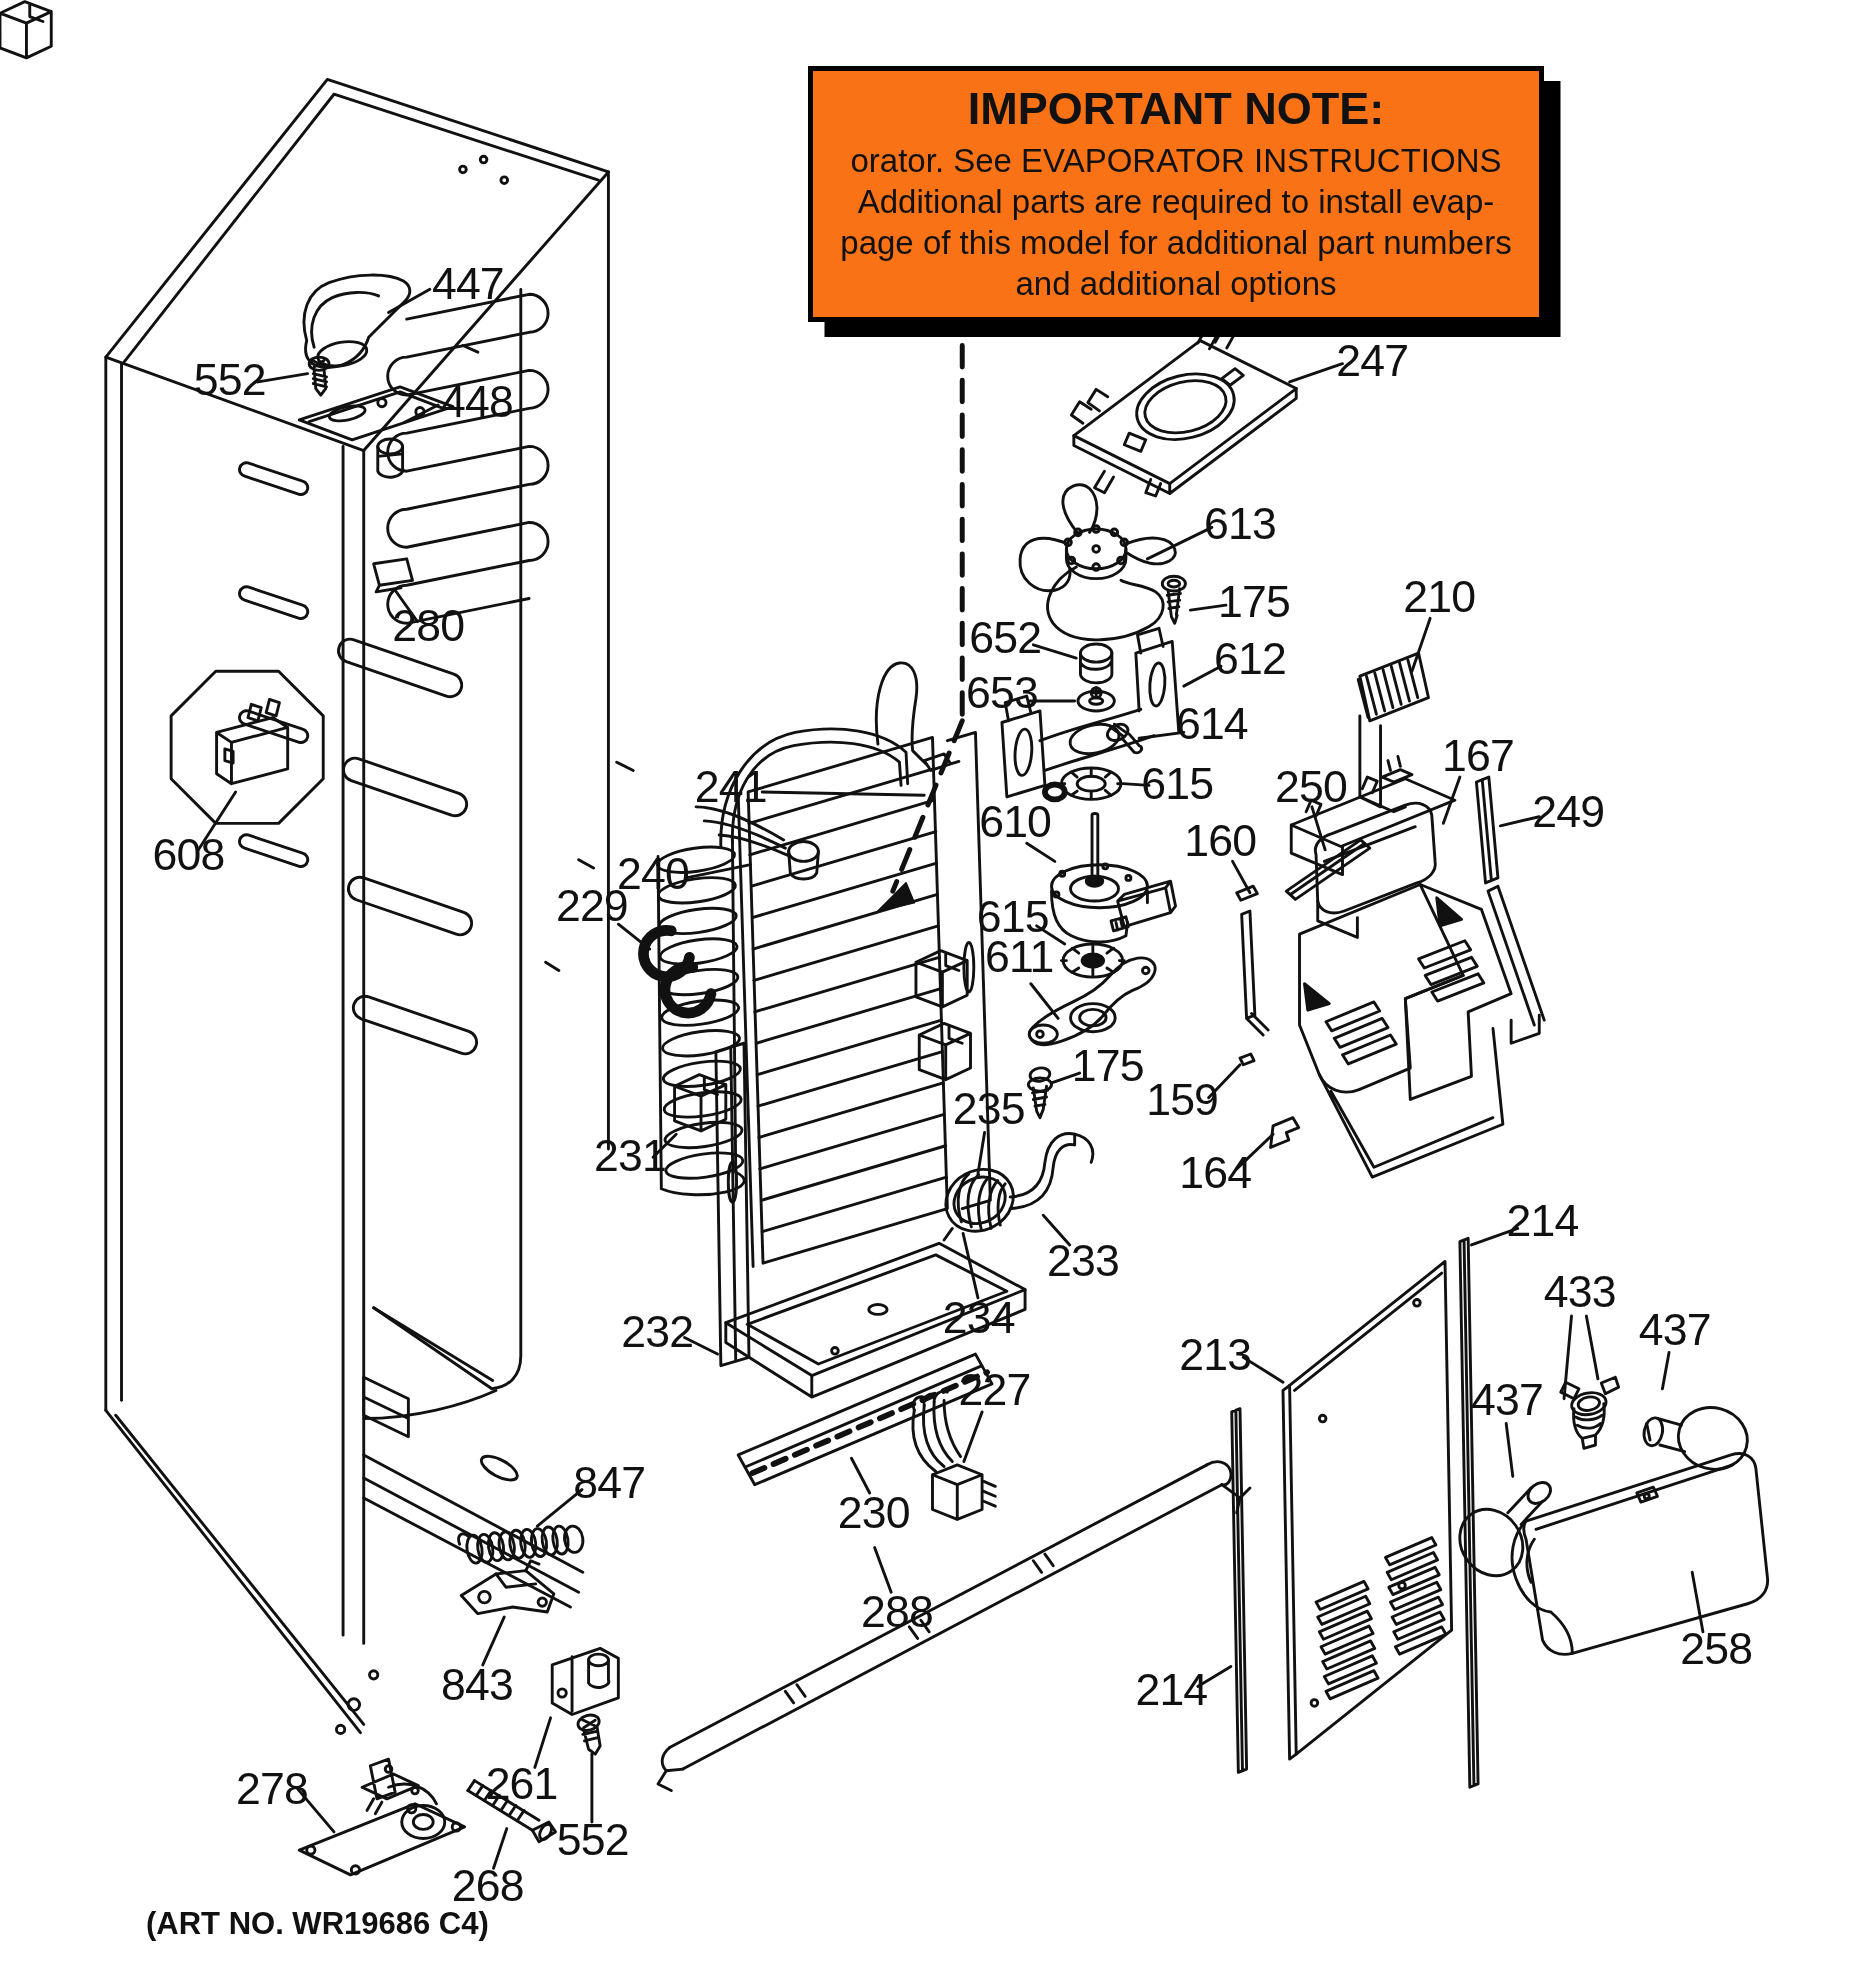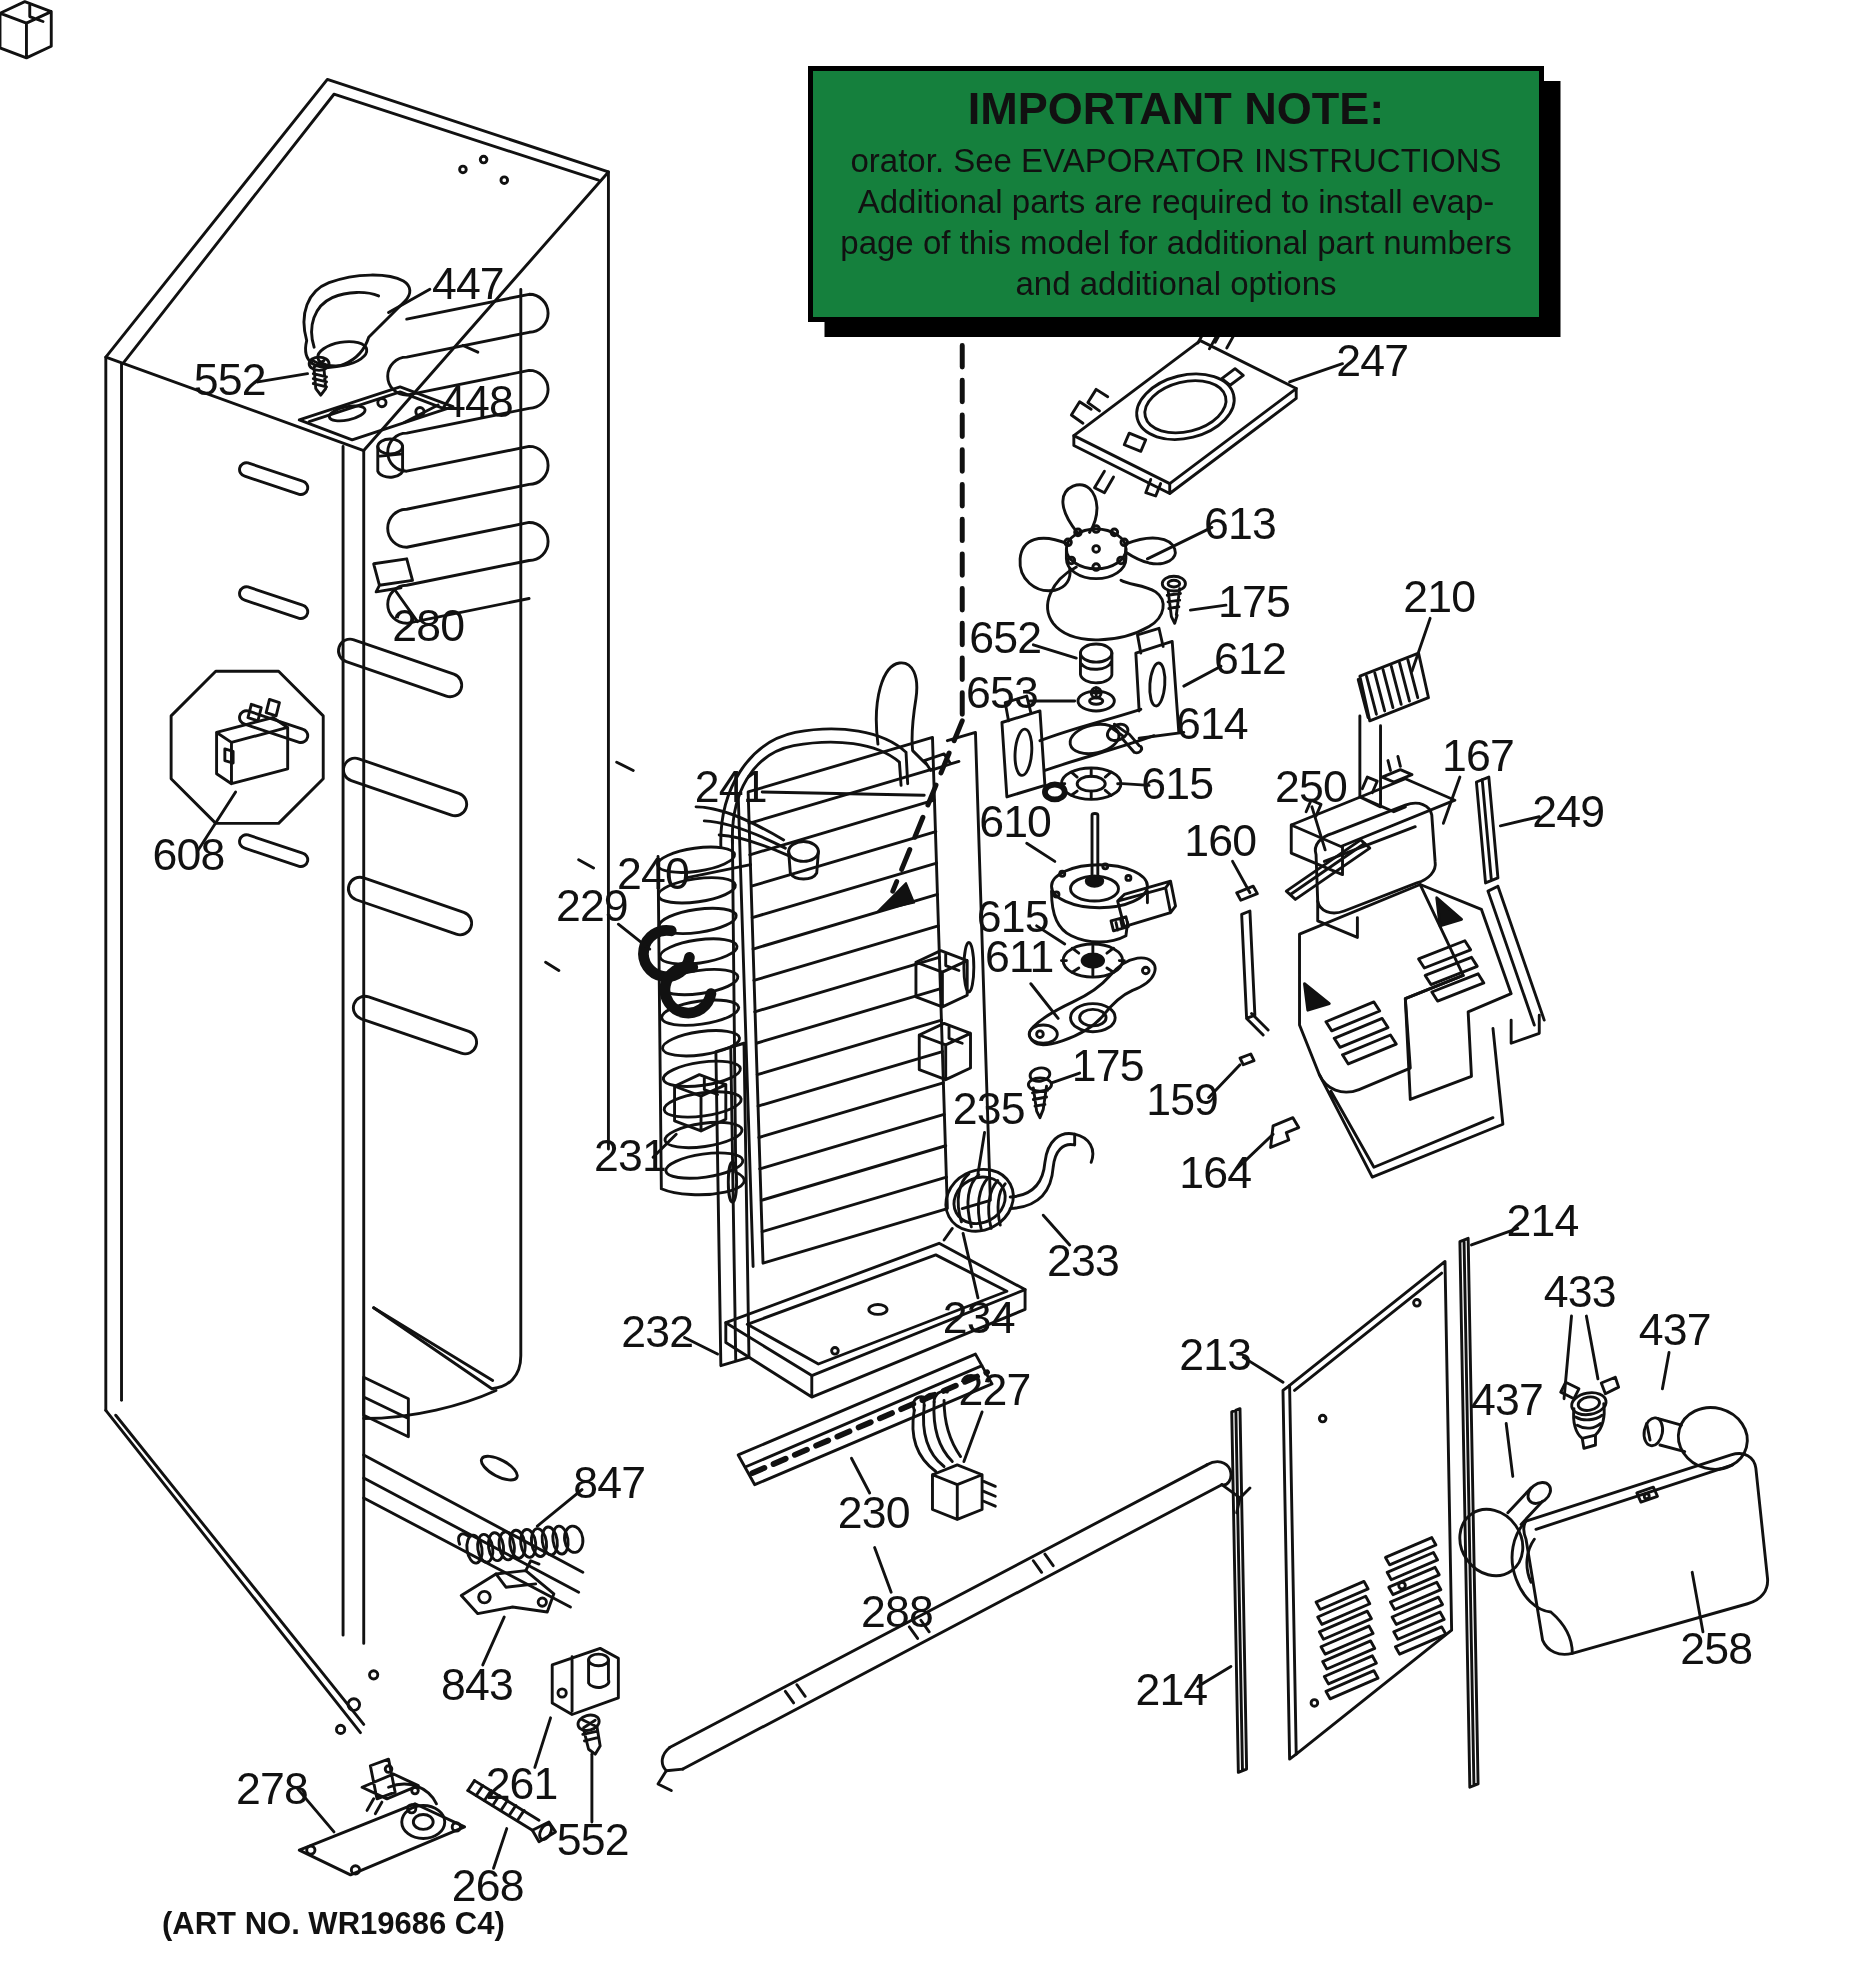--- a/index.html
+++ b/index.html
@@ -1,24 +1,24 @@
 <!DOCTYPE html>
 <html style="font-size:13.2px"><head>
 <meta charset="utf-8">
 <style>
   html,body{margin:0;padding:0;background:#e8e8e8;}
   .page{position:relative;width:1860px;height:1984px;background:#fff;overflow:hidden;
         font-family:"Liberation Sans",sans-serif;color:#111;}
   .page svg{position:absolute;left:0;top:0;}
-  .note-box{position:absolute;left:808px;top:66px;width:726px;background:#15803d;
+  .note-box{position:absolute;left:808px;top:66px;width:726px;background:#f97316;
             border:5.8px solid #000;box-shadow:16.5px 15px 0 #000;text-align:center;
             padding:8.3px 0 13.2px 0;z-index:5;}
   .note-title{font-size:45px;font-weight:bold;letter-spacing:0px;margin:3.3px 0 5px 0;}
   .note-line{font-size:33px;line-height:41px;white-space:nowrap;}
-  .art-no{position:absolute;left:162px;top:1906px;font-size:31px;font-weight:bold;
+  .art-no{position:absolute;left:146px;top:1906px;font-size:31px;font-weight:bold;
           letter-spacing:0px;z-index:5;}
   text.callout{font-family:"Liberation Sans",sans-serif;font-size:54px;fill:#111;
                letter-spacing:-1px;}
 </style>
 </head>
 <body>
 
 <div class="page">
 
   <svg width="1860" height="1984" viewBox="0 0 2250 2400">

